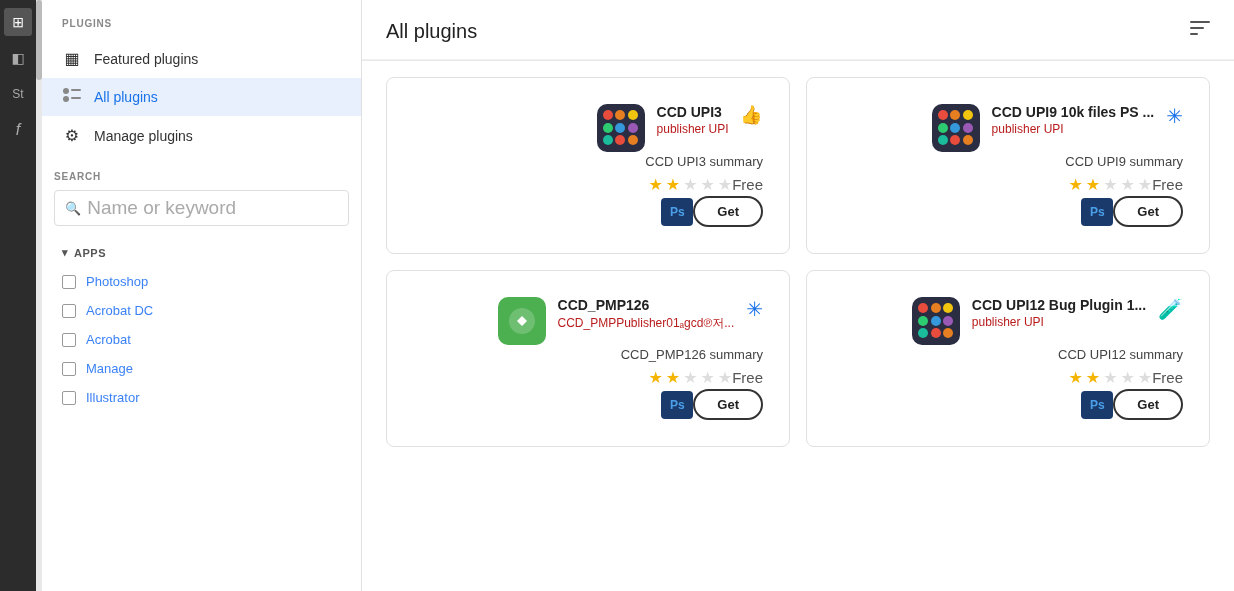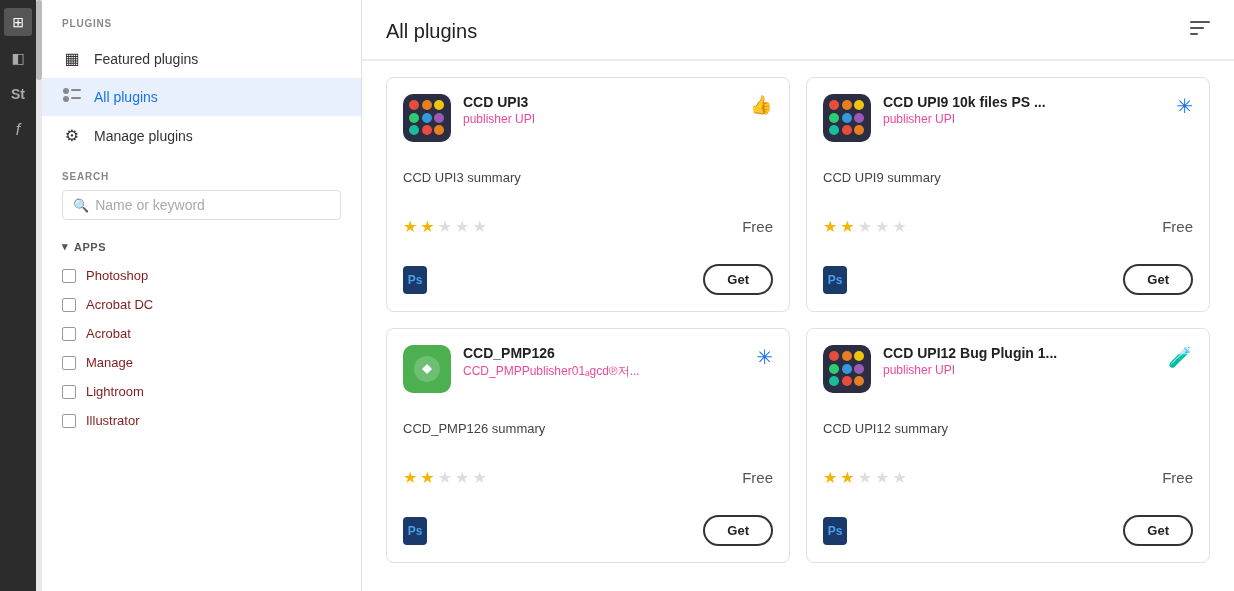--- a/index.html
+++ b/index.html
@@ -75,42 +75,42 @@
       gap: 12px;
       padding: 10px 20px;
       cursor: pointer;
       font-size: 14px;
       color: #333;
       border-radius: 0;
     }
     .nav-item.active { background: #e8f0fe; color: #1a73e8; }
     .nav-icon { font-size: 16px; width: 20px; text-align: center; }
 
-    .search-section { padding: 16px 20px 8px; }
+    .search-section { padding: 16px 12px 8px; }
     .search-label {
       font-size: 10px;
       font-weight: 600;
       color: #888;
       letter-spacing: 0.8px;
       text-transform: uppercase;
       margin-bottom: 8px;
     }
     .search-input-wrap {
       display: flex;
       align-items: center;
       border: 1px solid #ddd;
       border-radius: 4px;
       padding: 6px 10px;
       gap: 6px;
       background: #fff;
     }
     .search-input-wrap input {
       border: none;
       outline: none;
-      font-size: 14px;
+      font-size: 19px;
       color: #333;
       width: 100%;
       background: transparent;
     }
     .search-input-wrap input::placeholder { color: #aaa; }
 
     .apps-section { padding: 12px 20px 8px; }
     .apps-header {
       display: flex;
       align-items: center;
@@ -130,21 +130,21 @@
       padding: 7px 0;
       cursor: pointer;
     }
     .app-checkbox {
       width: 14px;
       height: 14px;
       border: 1.5px solid #999;
       border-radius: 2px;
       flex-shrink: 0;
     }
-    .app-label { font-size: 13px; color: #7f1d1d; }
+    .app-label { font-size: 13px; color: #3b82f6; }
 
     
     .main {
       flex: 1;
       background: #fff;
       display: flex;
       flex-direction: column;
       overflow: hidden;
     }
     .main-header {
@@ -166,24 +166,25 @@
       gap: 16px;
       align-content: start;
     }
     .plugins-grid::-webkit-scrollbar { width: 6px; }
     .plugins-grid::-webkit-scrollbar-thumb { background: #ccc; border-radius: 3px; }
 
     .plugin-card {
       background: #fff;
       border: 1px solid #e0e0e0;
       border-radius: 8px;
-      padding: 16px;
+      padding: 26px;
       display: flex;
       flex-direction: column;
-      gap: 28px;
+      gap: 2px;
+      align-items: flex-end;
     }
     .plugin-card-header {
       display: flex;
       align-items: flex-start;
       gap: 12px;
     }
     .plugin-icon {
       width: 48px;
       height: 48px;
       border-radius: 10px;
@@ -201,21 +202,21 @@
       height: 100%;
     }
     .plugin-icon-dot {
       border-radius: 50%;
       width: 10px;
       height: 10px;
     }
 
     .plugin-info { flex: 1; min-width: 0; }
     .plugin-name { font-size: 14px; font-weight: 600; color: #222; }
-    .plugin-publisher { font-size: 12px; color: #ec4899; margin-top: 2px; }
+    .plugin-publisher { font-size: 12px; color: #b91c1c; margin-top: 2px; }
     .plugin-badge { font-size: 18px; margin-left: auto; flex-shrink: 0; }
     .badge-blue { color: #1a73e8; }
     .badge-star { color: #1a73e8; }
 
     .plugin-summary { font-size: 13px; color: #444; }
 
     .plugin-footer {
       display: flex;
       align-items: center;
       justify-content: space-between;
@@ -226,21 +227,21 @@
     .star-filled { color: #f4b400; }
     .star-empty { color: #ddd; }
     .price { font-size: 15px; color: #555; }
 
     .plugin-actions {
       display: flex;
       align-items: center;
       justify-content: space-between;
     }
     .ps-badge {
-      width: 24px;
+      width: 32px;
       height: 28px;
       background: #1a3a6b;
       border-radius: 4px;
       display: flex;
       align-items: center;
       justify-content: center;
       font-size: 12px;
       font-weight: bold;
       color: #4a9fe8;
     }
@@ -261,21 +262,21 @@
       background: #e8e8e8;
       margin: 0 0 0 0;
     }
   </style>
 </head>
 <body>
 
 <div class="icon-bar">
   <div class="icon-bar-item active">⊞</div>
   <div class="icon-bar-item">◧</div>
-  <div class="icon-bar-item" style="font-size:14px;font-weight:bold;">St</div>
+  <div class="icon-bar-item" style="font-size:12px;font-weight:normal;">St</div>
   <div class="icon-bar-item" style="font-style:italic;font-size:16px;">f</div>
 </div>
 
 <div class="scrollbar-track">
   <div class="scrollbar-thumb"></div>
 </div>
 
 <div class="sidebar">
   <div class="sidebar-scroll">
     <div class="plugins-label">PLUGINS</div>
@@ -321,24 +322,20 @@
         <div class="app-checkbox"></div>
         <span class="app-label">Acrobat DC</span>
       </div>
       <div class="app-item">
         <div class="app-checkbox"></div>
         <span class="app-label">Acrobat</span>
       </div>
       <div class="app-item">
         <div class="app-checkbox"></div>
         <span class="app-label">Manage</span>
-      </div>
-      <div class="app-item">
-        <div class="app-checkbox"></div>
-        <span class="app-label">Lightroom</span>
       </div>
       <div class="app-item">
         <div class="app-checkbox"></div>
         <span class="app-label">Illustrator</span>
       </div>
     </div>
   </div>
 </div>
 
 <div class="main">

